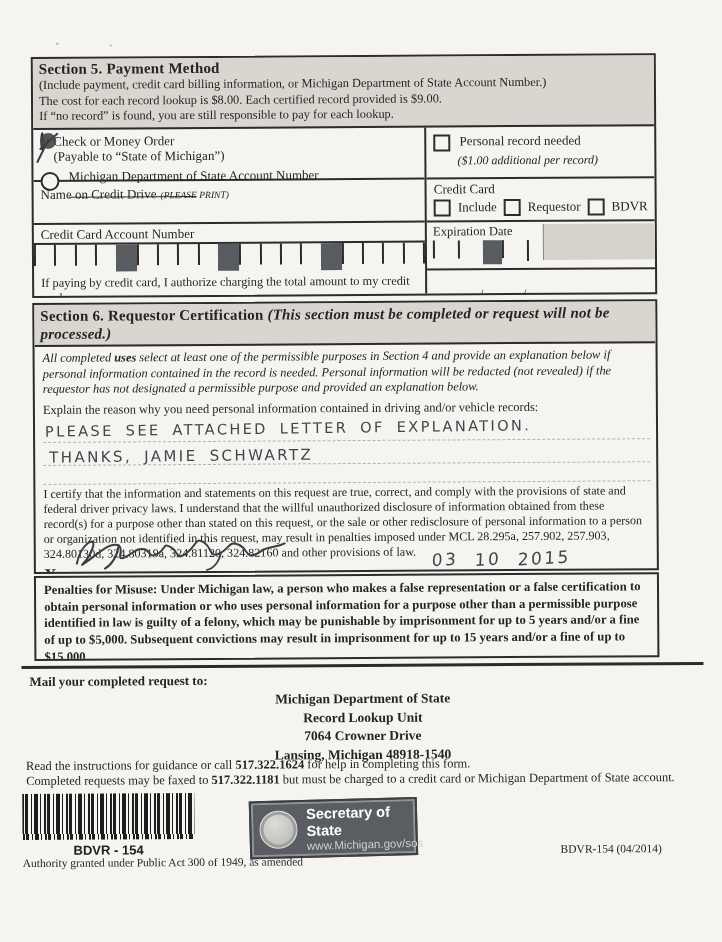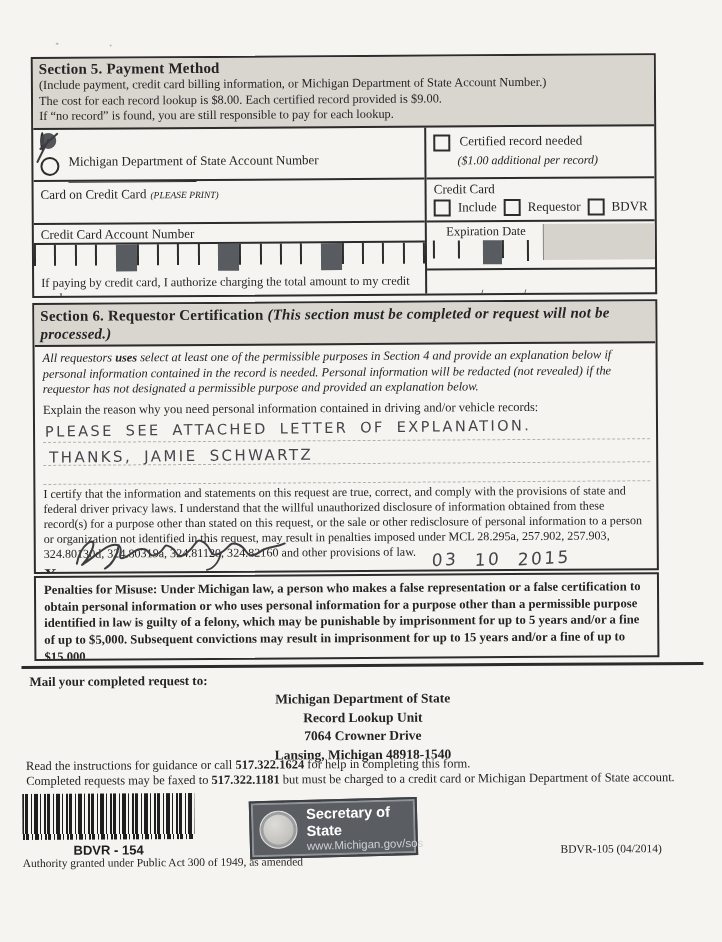--- a/index.html
+++ b/index.html
@@ -86,30 +86,34 @@
         <div class="cell bb" style="height:52px;padding-top:3px;">
           <div class="opt">
             <span style="position:relative;display:inline-block;">
               <span class="radio"></span>
               <svg class="penmark" width="32" height="36">
                 <circle cx="15" cy="12" r="8" fill="#46484c" opacity="0.92"></circle>
                 <path d="M4 33 C8 25 11 19 15 11" stroke="#3c3e42" stroke-width="2" fill="none" stroke-linecap="round"></path>
                 <path d="M7 20 L24 5" stroke="#3c3e42" stroke-width="2" fill="none" stroke-linecap="round"></path>
               </svg>
             </span>
+            <span>
+              <span>Check or Money Order</span><br>
+              <span>(Payable to “State of Michigan”)</span>
+            </span>
           </div>
           <div class="opt" style="margin-top:5px;">
             <span class="radio"></span>
             <span><span>Michigan Department of State Account Number</span>
               <span class="blank" style="width:128px;"></span>
             </span>
           </div>
         </div>
         <div class="cell bb" style="height:43px;padding-top:3px;">
-          <span style="font-size:13px;">Card on Credit Card</span>
+          <span style="font-size:13px;">Name on Credit Drive</span>
           <span class="small-caps">(PLEASE PRINT)</span>
         </div>
         <div style="padding:2px 0 0 7px;font-size:13px;">Credit Card Account Number</div>
         <div class="ccrow">
           <span class="tickcell"></span>
             <span class="tickcell"></span>
             <span class="tickcell"></span>
             <span class="tickcell"></span>
           <span class="sep"></span>
           <span class="tickcell"></span>
@@ -129,38 +133,38 @@
           <span class="tickend"></span>
         </div>
         <div class="auth">If paying by credit card, I authorize charging the total amount to my credit card.</div>
 
       </div>
 
       <div class="colR">
         <div class="cell bb" style="height:52px;padding-top:5px;">
           <div class="opt">
             <span class="checkbox"></span>
-            <span>Certified record needed</span>
+            <span>Personal record needed</span>
           </div>
           <div class="caption" style="margin:2px 0 0 24px;font-size:12px;">($1.00 additional per record)</div>
         </div>
         <div class="cell bb" style="height:43px;padding-top:2px;">
           <div style="font-size:13px;">Credit Card</div>
           <div style="display:flex;gap:7px;align-items:center;margin-top:2px;font-size:13px;">
             <span class="checkbox"></span>
             <span>Include</span>
             <span class="checkbox"></span>
             <span>Requestor</span>
             <span class="checkbox"></span>
             <span>BDVR</span>
           </div>
         </div>
         <div class="exp-row">
           <div class="exp-left">
-            <div style="font-size:12.5px;text-align:center;">Expiration Date</div>
+            <div style="font-size:12.5px;">Expiration Date</div>
             <div class="exp-ticks">
               <span class="tickcell"></span>
                 <span class="tickcell"></span>
               <span class="sep"></span>
               <span class="tickcell"></span>
                 <span class="tickend"></span>
             </div>
           </div>
           <div class="grayfield"></div>
         </div>
@@ -177,21 +181,21 @@
       </div>
     </div>
   </div>
 
   <div class="box" style="top:301px;height:271px;">
     <div class="sec-head" style="padding:2px 6px;">
       <span class="sec-title"><span>Section 6.  Requestor Certification </span><span class="ital">(This section must be completed or request will not be processed.)</span></span>
     </div>
     <div style="padding:4px 8px 0;">
       <div class="ital-b" style="font-size:12.4px;line-height:1.26;">
-        <span>All requestors </span><b>uses</b><span> select at least one of the permissible purposes in Section 4 and provide an explanation below if personal information contained in the record is needed.  Personal information will be redacted (not revealed) if the requestor has not designated a permissible purpose and provided an explanation below.</span>
+        <span>All completed </span><b>uses</b><span> select at least one of the permissible purposes in Section 4 and provide an explanation below if personal information contained in the record is needed.  Personal information will be redacted (not revealed) if the requestor has not designated a permissible purpose and provided an explanation below.</span>
       </div>
       <div style="font-size:12.5px;margin-top:5px;">Explain the reason why you need personal information contained in driving and/or vehicle records:</div>
       <div class="hw-area">
         <div class="ruled" style="top:21px;"></div>
         <div class="ruled" style="top:44px;"></div>
         <div class="ruled" style="top:63px;"></div>
         <div class="hand" style="position:absolute;left:2px;top:1px;font-size:14.5px;transform:rotate(-0.4deg);">PLEASE SEE ATTACHED LETTER OF EXPLANATION.</div>
         <div class="hand" style="position:absolute;left:6px;top:27px;font-size:15px;transform:rotate(-0.3deg);">THANKS, JAMIE SCHWARTZ</div>
       </div>
       <div class="certify">I certify that the information and statements on this request are true, correct, and comply with the provisions of state and federal driver privacy laws.  I understand that the willful unauthorized disclosure of information obtained from these record(s) for a purpose other than stated on this request, or the sale or other redisclosure of personal information to a person or organization not identified in this request, may result in penalties imposed under MCL 28.295a, 257.902, 257.903, 324.80130d, 324.80319a, 324.81120, 324.82160 and other provisions of law.</div>
@@ -248,14 +252,14 @@
 
   <div class="badge">
     <span class="seal"></span>
     <span>
       <div class="badge-title">Secretary of State</div>
       <div class="badge-url">www.Michigan.gov/sos</div>
     </span>
   </div>
 
   <div class="authority">Authority granted under Public Act 300 of 1949, as amended</div>
-  <div class="formnum">BDVR-105 (04/2014)</div>
+  <div class="formnum">BDVR-154 (04/2014)</div>
 </div>
 
 </body></html>

